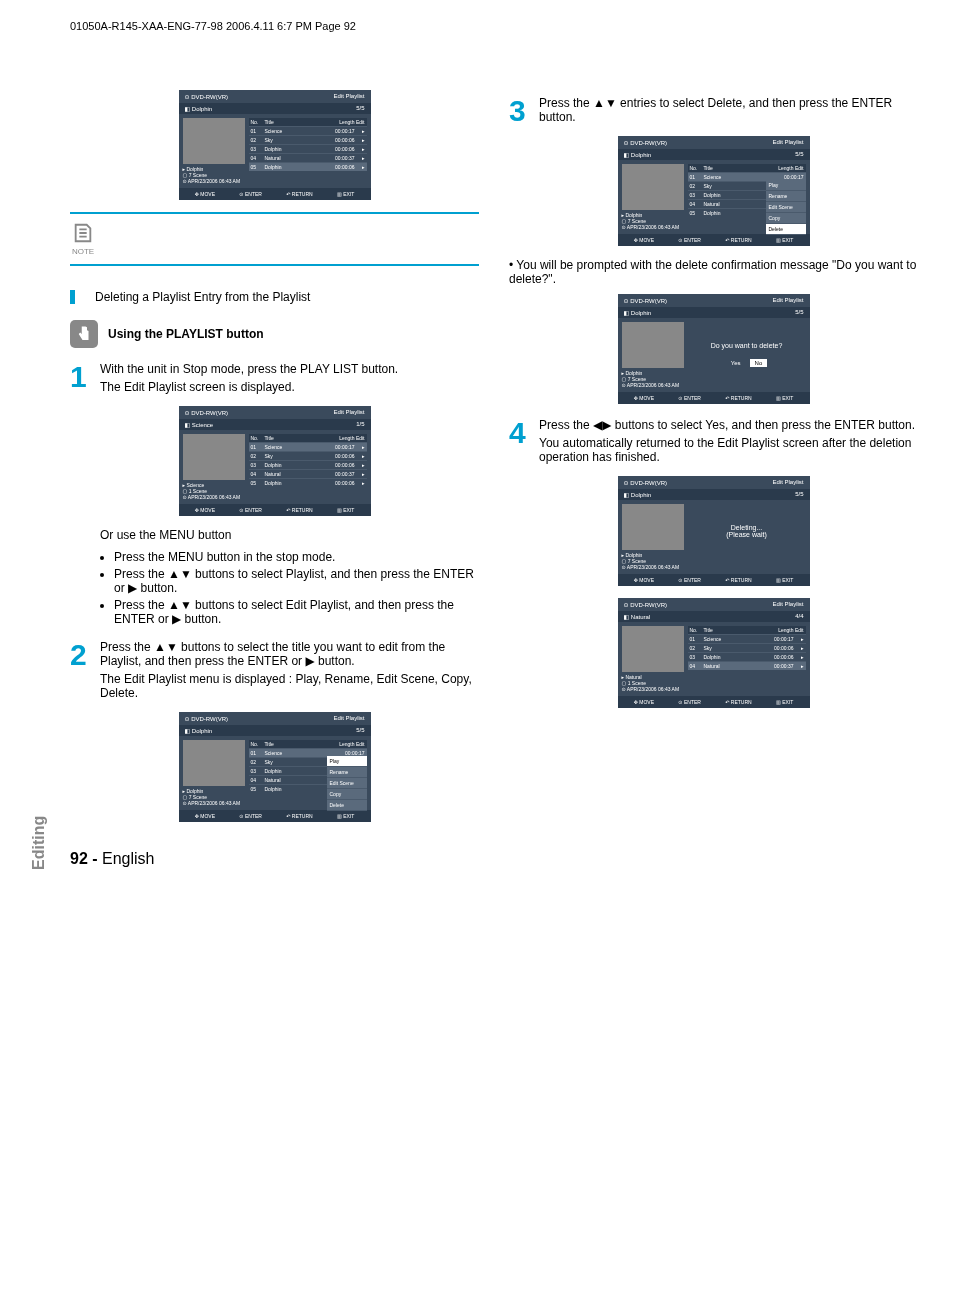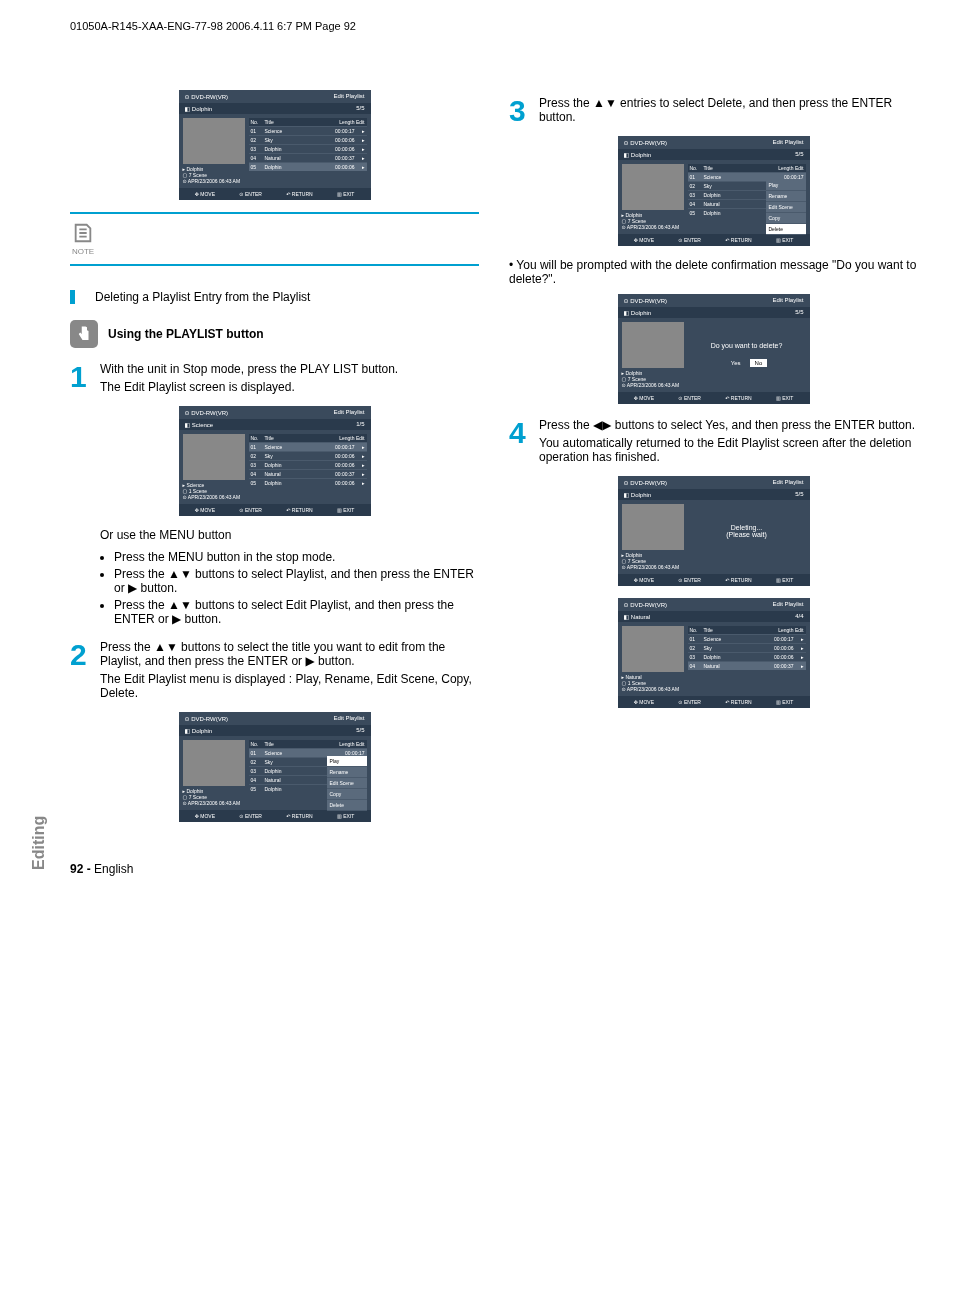--- a/index.html
+++ b/index.html
@@ -40,21 +40,21 @@
 .sub-row h3{font-size:12px;font-weight:bold;margin:0}
 .step{display:flex;margin:14px 0 6px 0}
 .step-num{font-size:30px;font-weight:bold;color:#00a0d0;width:30px;line-height:1}
 .step-body{flex:1;font-size:12px}
 .step-body p{margin:0 0 4px 0}
 .bullets{margin:8px 0;padding-left:14px}
 .bullets li{margin:3px 0}
 .bullet-dot li{list-style:disc}
 .bullet-sq li{list-style:square}
 .side-label{position:absolute;left:30px;top:870px;transform:rotate(-90deg);transform-origin:left top;font-size:16px;font-weight:bold;color:#888}
-.footer{font-size:12px;margin-top:28px}
+.footer{font-size:16px;margin-top:16px}
 .footer b{font-weight:bold}
 .yes-no{display:inline-block;padding:1px 5px;margin:0 2px;font-size:6px}
 .no-sel{background:#fff;color:#000}
 </style>
 </head>
 <body>
 
 <div class="page">
 <div class="header-line">01050A-R145-XAA-ENG-77-98  2006.4.11  6:7 PM  Page 92</div>
 

